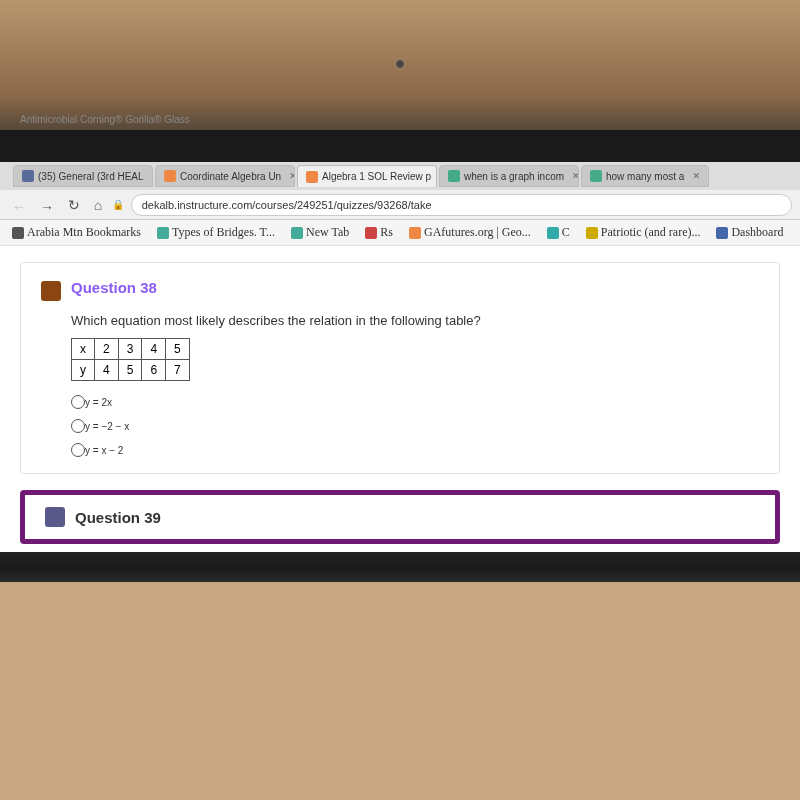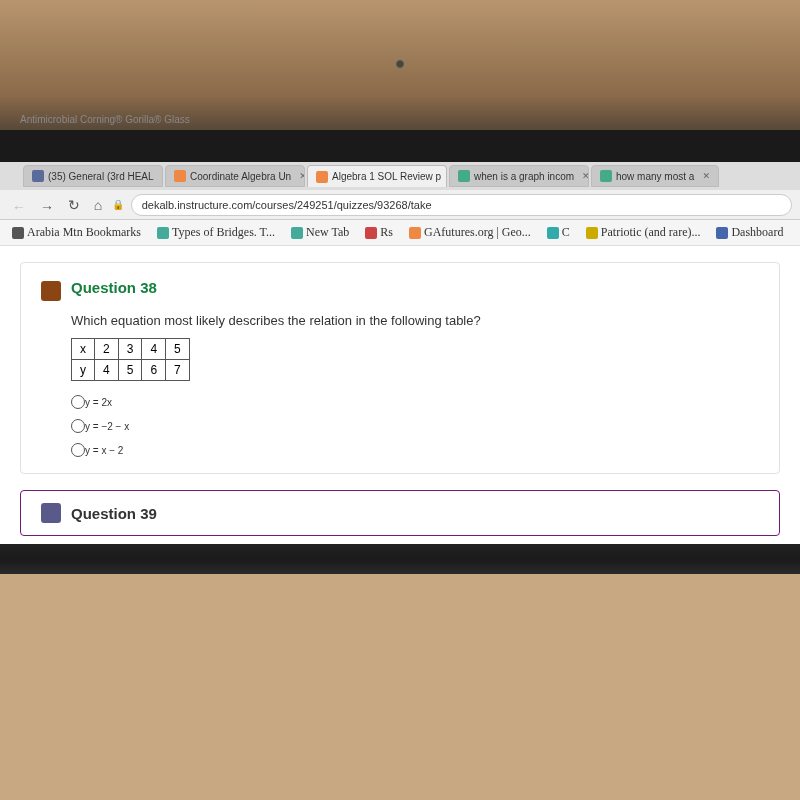--- a/index.html
+++ b/index.html
@@ -62,21 +62,21 @@
       background: #f0f0f0;
       border-top: 2px solid #1a1a1a;
     }
 
     
     .tab-bar {
       display: flex;
       align-items: center;
       background: #ddd;
       height: 28px;
-      padding: 0 23px;
+      padding: 0 13px;
       overflow: hidden;
       gap: 2px;
     }
 
     .tab {
       display: flex;
       align-items: center;
       height: 22px;
       padding: 0 8px;
       border-radius: 4px 4px 0 0;
@@ -201,21 +201,21 @@
       width: 20px;
       height: 20px;
       background: #8B4513;
       border-radius: 3px;
       flex-shrink: 0;
       margin-top: 2px;
     }
     .question-title {
       font-size: 15px;
       font-weight: bold;
-      color: #15803d;
+      color: #8b5cf6;
     }
 
     .question-body {
       padding-left: 30px;
     }
     .question-text {
       font-size: 13px;
       color: #333;
       margin-bottom: 10px;
     }
@@ -253,21 +253,21 @@
       border-radius: 50%;
       border: 1.5px solid #555;
       flex-shrink: 0;
       background: #fff;
     }
 
     
     .question-39-stub {
       margin: 0 20px 8px;
       background: #fff;
-      border: 1px solid #701a75;
+      border: 5px solid #701a75;
       border-radius: 4px;
       padding: 12px 20px;
       display: flex;
       align-items: center;
       gap: 10px;
     }
     .question-icon-blue {
       width: 20px;
       height: 20px;
       background: #5a5a8a;

